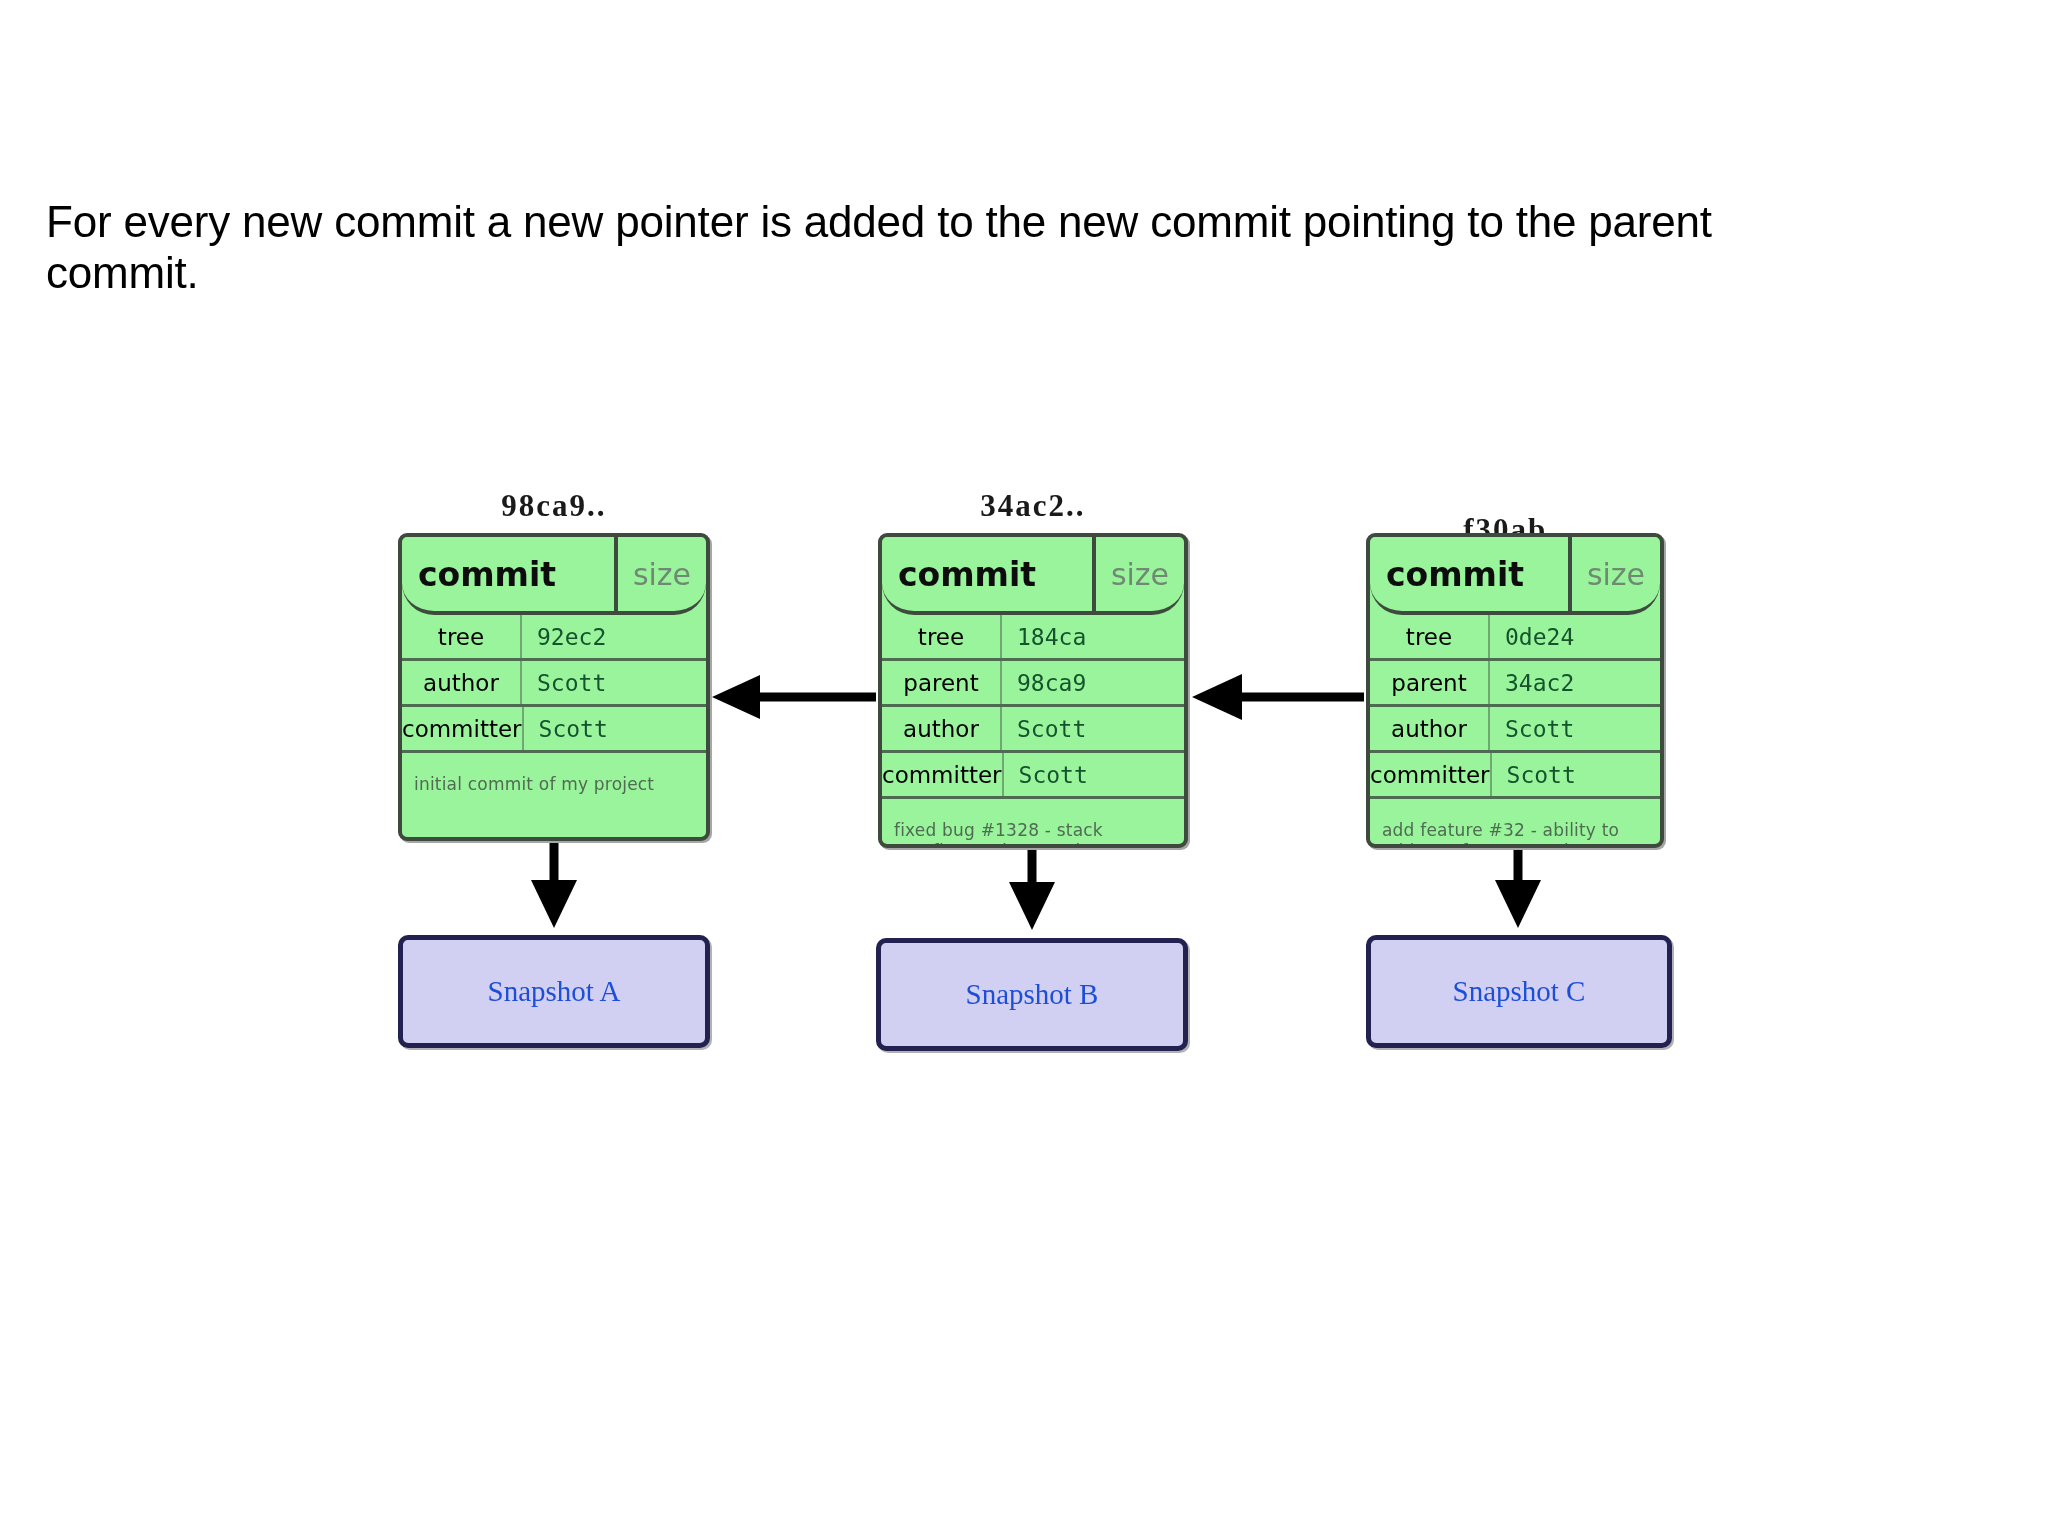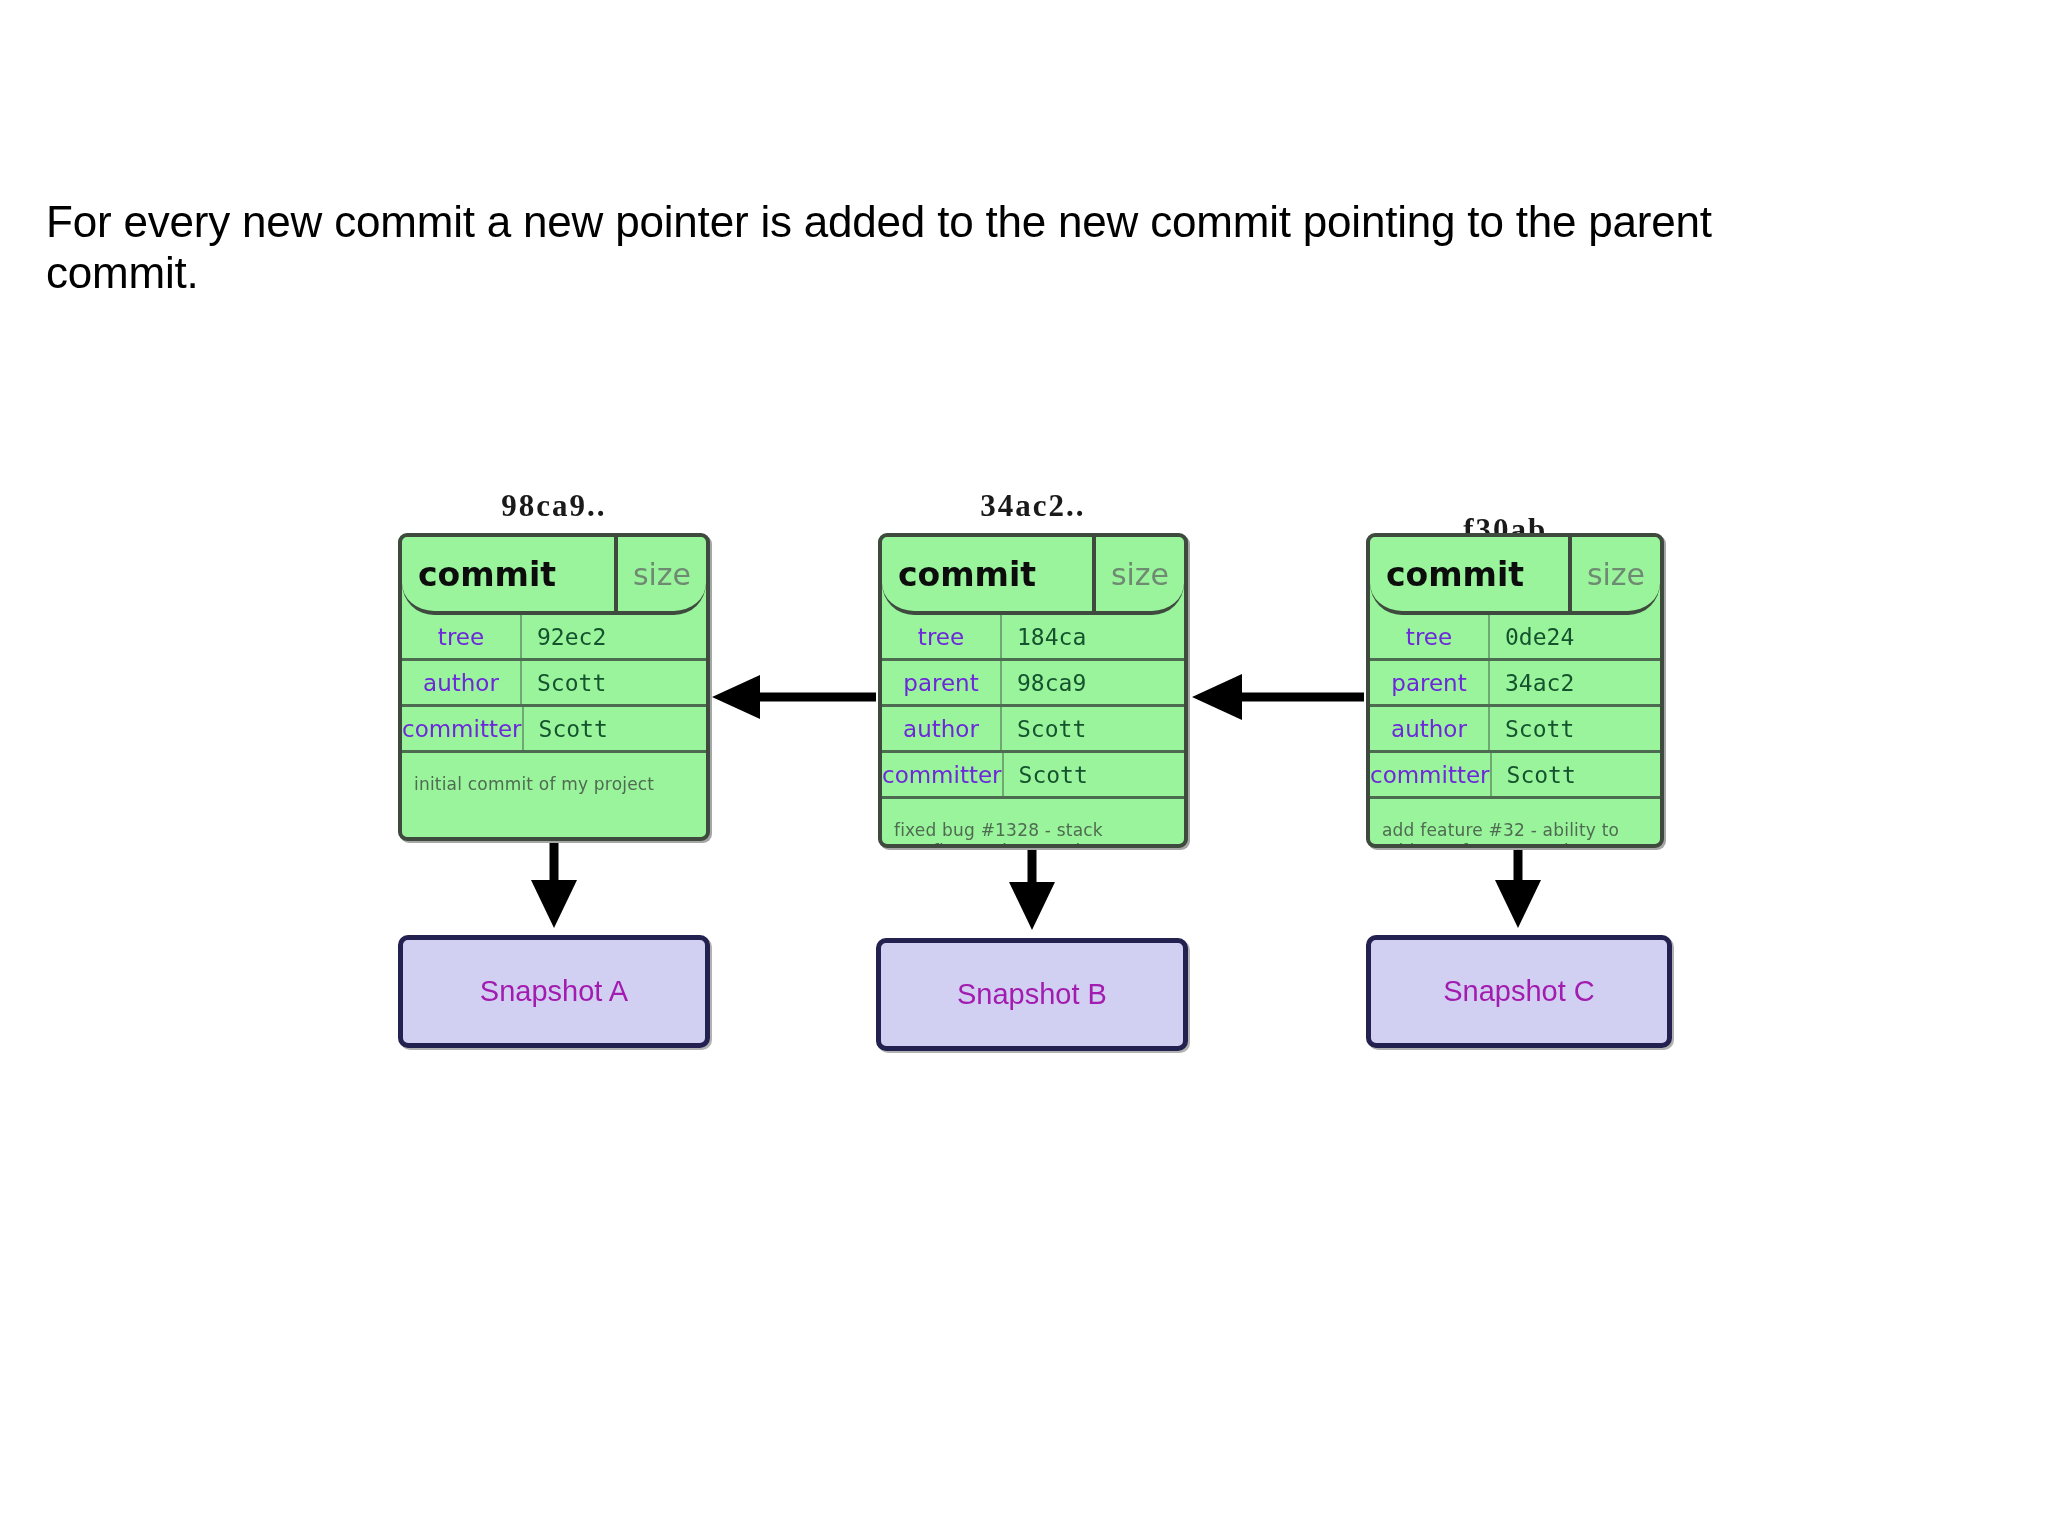--- a/index.html
+++ b/index.html
@@ -93,21 +93,21 @@
     height: 43px;
     border-bottom: 3px solid #4d6b50;
   }
   .commit-row .cr-key {
     flex: 0 0 118px;
     display: flex;
     align-items: center;
     justify-content: center;
     font-family: "DejaVu Sans", "Liberation Sans", sans-serif;
     font-size: 23px;
-    color: #6d28d9;
+    color: #000000;
     border-right: 2px solid #6fa873;
   }
   .commit-row .cr-val {
     flex: 1 1 auto;
     display: flex;
     align-items: center;
     padding-left: 15px;
     font-family: "DejaVu Sans Mono", "Liberation Mono", monospace;
     font-size: 23px;
     color: #14532d;
@@ -126,23 +126,23 @@
   .snapshot-box {
     position: absolute;
     box-sizing: border-box;
     background: #d2d0f2;
     border: 5px solid #23214f;
     border-radius: 10px;
     box-shadow: 2px 2px 0 rgba(0,0,0,0.30);
     display: flex;
     align-items: center;
     justify-content: center;
-    font-family: Liberation Sans, sans-serif;
+    font-family: Liberation Serif, serif;
     font-size: 29px;
-    color: #a21caf;
+    color: #1d4ed8;
   }
 
   
   .arrow-layer {
     position: absolute;
     left: 0;
     top: 0;
     width: 2048px;
     height: 1536px;
     pointer-events: none;

